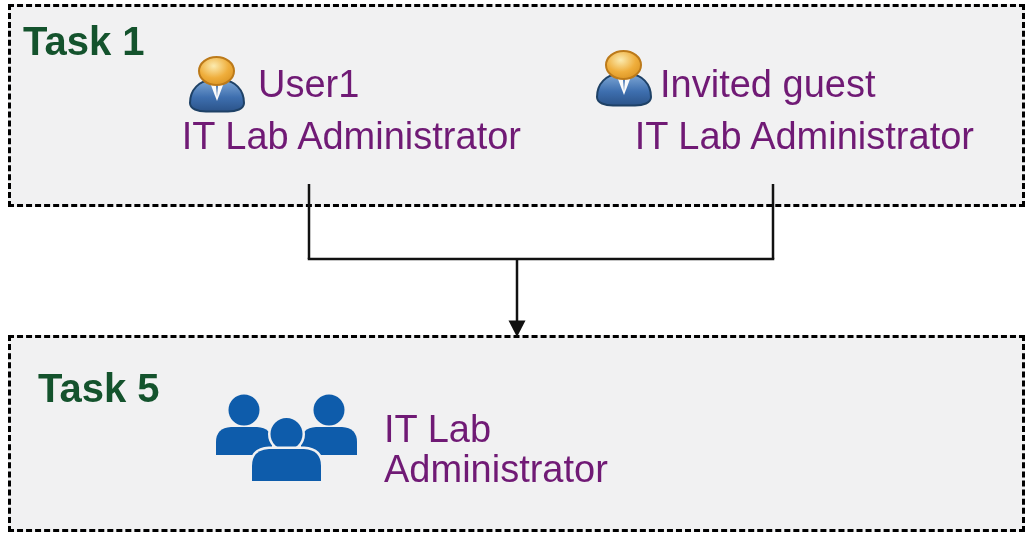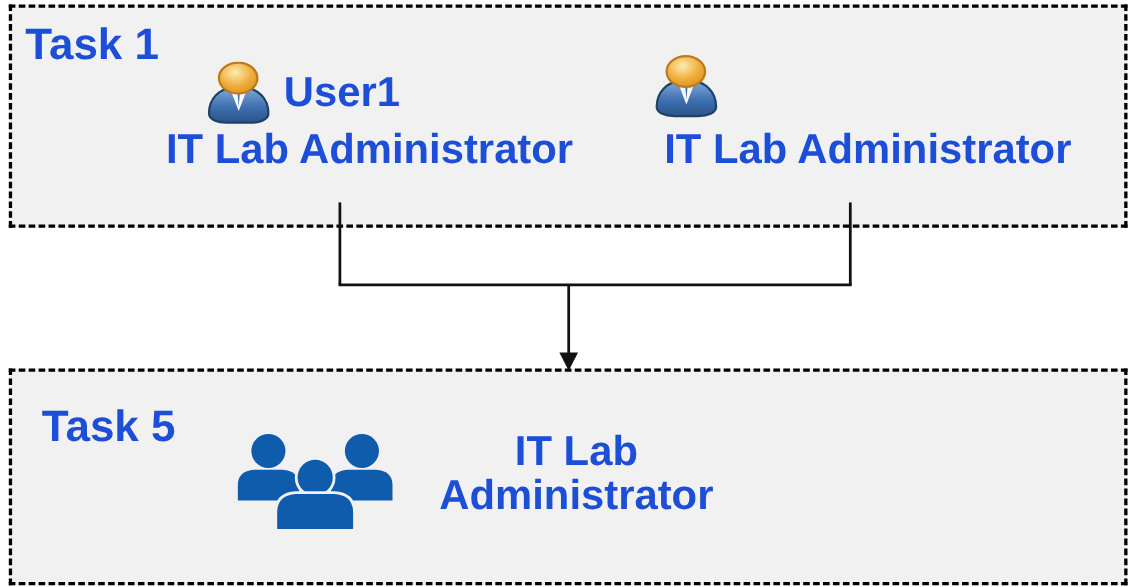--- a/index.html
+++ b/index.html
@@ -23,35 +23,34 @@
   }
   #task1-box { left: 8px; top: 4px;   width: 1017px; height: 203px; }
   #task2-box { left: 8px; top: 335px; width: 1017px; height: 197px; }
 
   .task-title {
     position: absolute;
     margin: 0;
     font-size: 40px;
     font-weight: bold;
     line-height: 1;
-    color: #1d4ed8;
+    color: #14532d;
     white-space: nowrap;
     z-index: 3;
   }
   #task1-title { left: 23px; top: 21px; }
   #task2-title { left: 38px; top: 368px; }
 
   .member-name, .member-role, .group-label {
     position: absolute;
-    color: #1d4ed8;
+    color: #701a75;
     font-size: 38px;
     line-height: 1;
     white-space: nowrap;
     z-index: 3;
-    font-weight: bold;
   }
   #member1-name { left: 258px; top: 65px; }
   #member2-name { left: 660px; top: 65px; }
   .member-role { width: 400px; text-align: right; }
   #member1-role { left: 121px; top: 117px; }
   #member2-role { left: 574px; top: 117px; }
 
   .person-icon {
     position: absolute;
     width: 60px;
@@ -64,23 +63,23 @@
   #group-icon {
     position: absolute;
     left: 216px; top: 394px;
     width: 141px; height: 92px;
     z-index: 3;
   }
   .grp-fill { fill: #0E5CAB; }
   .grp-front { stroke: #F1F1F2; stroke-width: 5; paint-order: stroke; }
 
   .group-label {
-    left: 384px; top: 391px;
+    left: 384px; top: 409px;
     width: 280px;
-    text-align: center;
+    text-align: left;
     line-height: 40px;
     white-space: normal;
   }
 
   #connector-overlay {
     position: absolute;
     left: 0; top: 0;
     width: 1028px; height: 534px;
     z-index: 2;
     pointer-events: none;
@@ -132,20 +131,21 @@
           <stop offset="55%" stop-color="#3E6FAF"></stop>
           <stop offset="100%" stop-color="#2B5389"></stop>
         </linearGradient>
       </defs>
       <path d="M3,47 C3,33 13,25 23,24 L37,24 C47,25 57,33 57,47 C57,53 49,55.5 41,55.5 L19,55.5 C11,55.5 3,53 3,47 Z" fill="url(#pg2-body)" stroke="#1E4166" stroke-width="2"></path>
       <polygon points="22,24 38,24 30,45" fill="#FAFAFA"></polygon>
       <polygon points="28.6,24 31.4,24 30,41" fill="#3E6FAF"></polygon>
       <ellipse cx="29.5" cy="15" rx="17.5" ry="14" fill="url(#pg2-head)" stroke="#BC7A1A" stroke-width="2"></ellipse>
     </svg>
   </span>
+  <span class="member-name" id="member2-name">Invited guest</span>
   <span class="member-role" id="member2-role">IT Lab Administrator</span>
 
   <svg id="connector-overlay" viewBox="0 0 1028 534" width="1028" height="534" aria-hidden="true">
     <line class="conn-line" x1="309" y1="184" x2="309" y2="259"></line>
     <line class="conn-line" x1="773" y1="184" x2="773" y2="259"></line>
     <line class="conn-line" x1="307.75" y1="259" x2="774.25" y2="259"></line>
     <line class="conn-line" x1="517" y1="259" x2="517" y2="324"></line>
     <polygon class="conn-head" points="508.5,320.5 525.5,320.5 517,337"></polygon>
   </svg>
 

